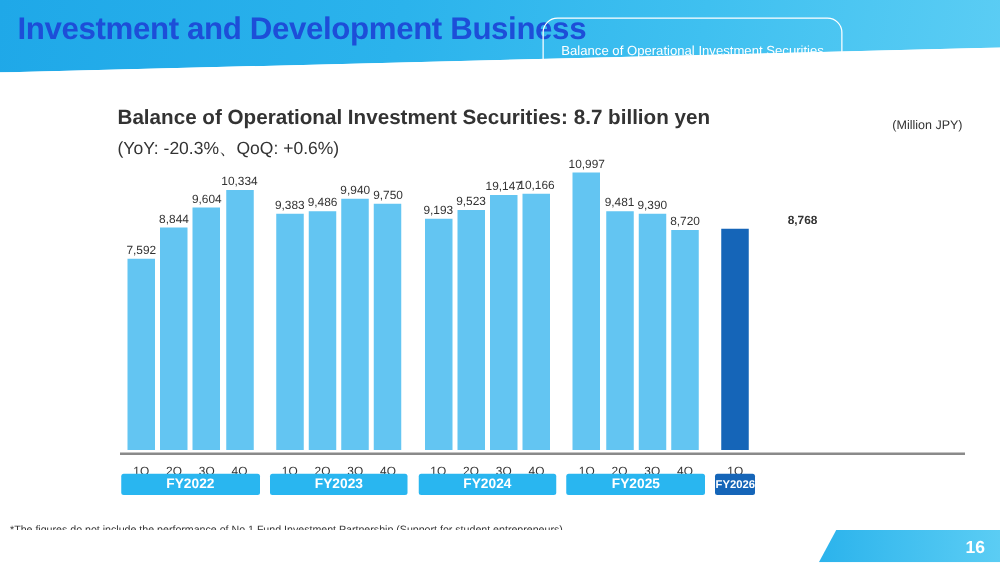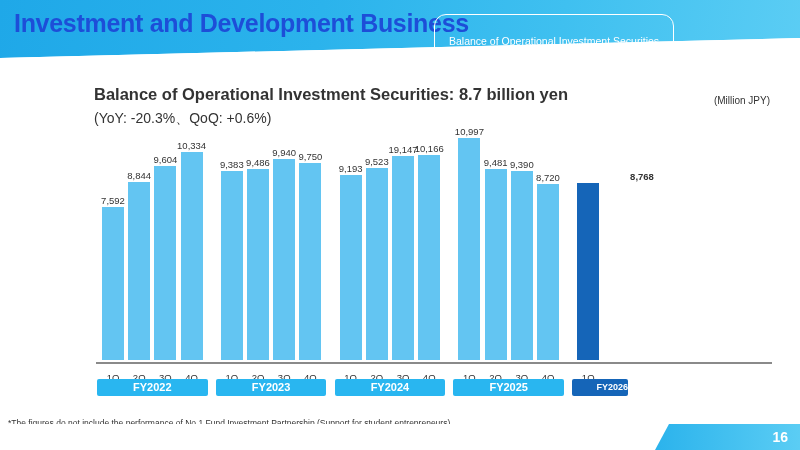--- a/index.html
+++ b/index.html
@@ -131,21 +131,20 @@
     color: #ffffff;
     font-size: 11px;
     font-weight: bold;
     line-height: 17px;
     text-align: center;
     white-space: nowrap;
   }
   .fybox.dark {
     background: #1565b8;
     font-size: 9px;
-    padding-left: 24px;
   }
 
   
   .footnote {
     position: absolute;
     left: 8px; top: 417px;
     font-size: 8.5px;
     color: #333333;
     line-height: 12px;
     white-space: pre-line;

